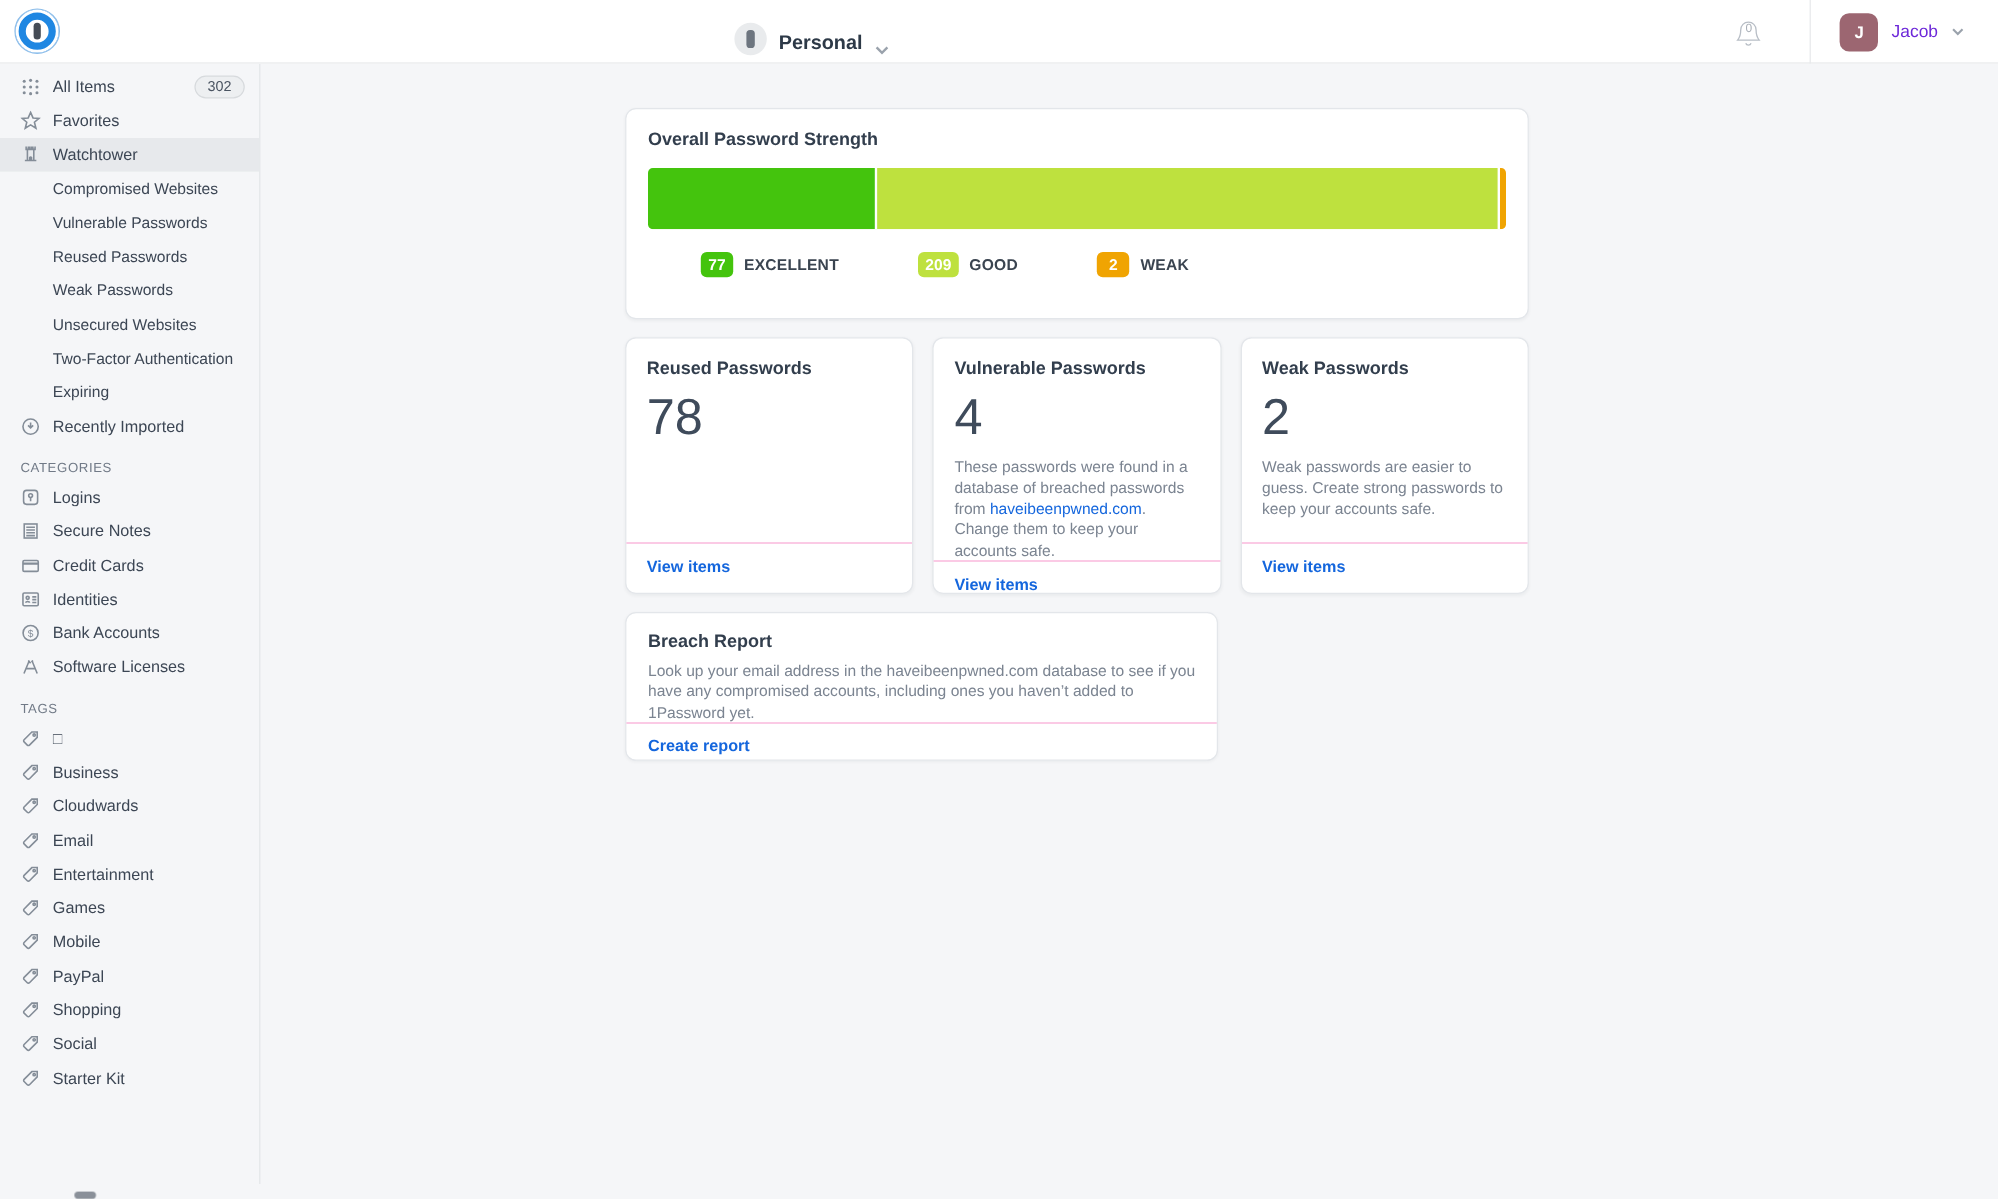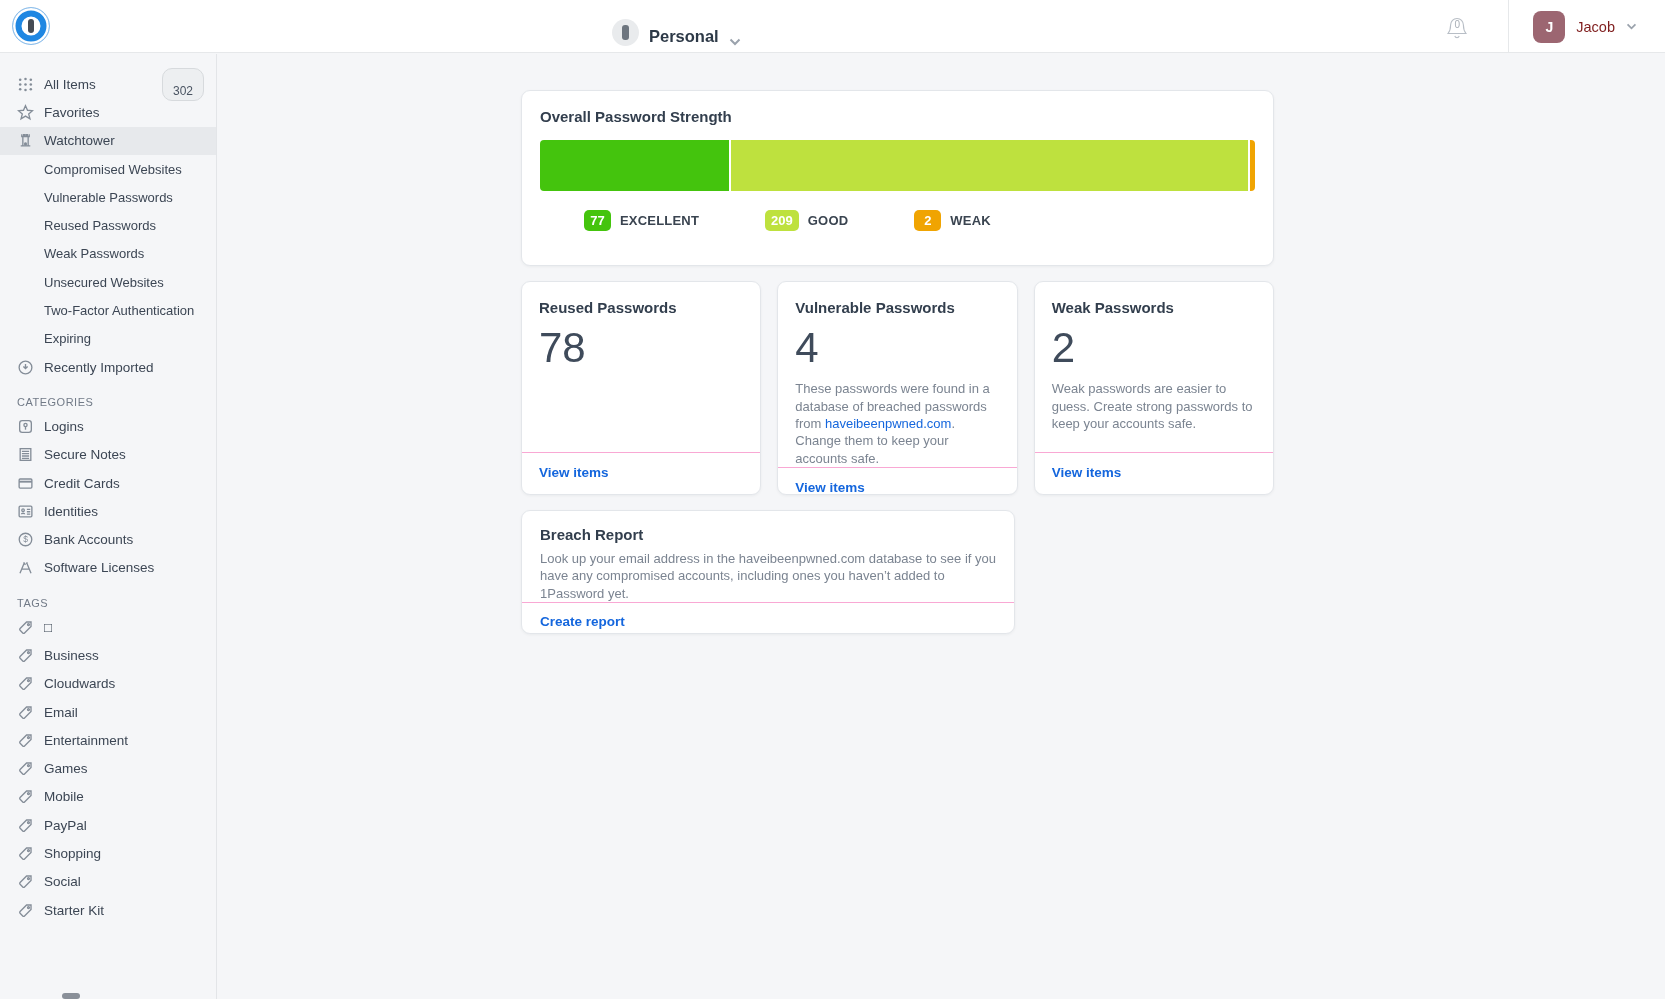--- a/index.html
+++ b/index.html
@@ -25,33 +25,33 @@
   .chev{ stroke:#9aa2ac; stroke-width:2; fill:none; }
   .topbar-right{ position:absolute; right:0; top:0; height:53px; display:flex; align-items:center; }
   .bell{ position:relative; width:34px; height:34px; margin-right:34px; cursor:pointer; }
   .bell svg{ stroke:#b8bec6; stroke-width:1.1; fill:none; }
   .bell-count{ position:absolute; left:0; right:0; top:9px; text-align:center;
     font-size:10px; color:#a7adb5; }
   .vdiv{ width:1px; height:53px; background:#e6e8ea; }
   .user-menu{ display:flex; align-items:center; gap:11px; padding:0 28px 0 24px; cursor:pointer; }
   .user-avatar{ width:32px; height:32px; border-radius:8px; background:#9c6671; color:#fff;
     display:flex; align-items:center; justify-content:center; font-size:14px; font-weight:700; }
-  .user-name{ font-size:14.5px; color:#7f1d1d; }
+  .user-name{ font-size:14.5px; color:#6d28d9; }
   
-  .sidebar{ position:fixed; top:54px; left:0; width:217px; height:945px;
+  .sidebar{ position:fixed; top:42px; left:0; width:217px; height:945px;
     background:#f5f6f8; border-right:1px solid #e3e5e8; padding-top:16px; overflow:hidden; }
   .srow{ display:flex; align-items:center; height:28.3px; padding:0 12px 0 17px;
     cursor:pointer; white-space:nowrap; }
   .srow.selected{ background:#e7e9ec; }
   .sicon{ width:17px; height:17px; margin-right:10px; flex:none;
     display:flex; align-items:center; justify-content:center; }
   .sicon svg{ stroke:#848d98; fill:none; stroke-width:1.25; }
   .slabel{ font-size:13.5px; color:#3c4654; overflow:hidden; text-overflow:ellipsis; }
   .count-badge{ margin-left:auto; background:#edeff1; border:1px solid #d7dadd;
-    border-radius:10px; padding:15px 10px 2px; font-size:12px; color:#4a5462; }
+    border-radius:10px; padding:1px 10px 2px; font-size:12px; color:#4a5462; }
   .subrow{ display:flex; align-items:center; height:28.3px; padding-left:44px;
     font-size:13px; color:#3c4654; cursor:pointer; white-space:nowrap; }
   .section-h{ margin:15px 0 4px 17px; font-size:11px; color:#717a87; letter-spacing:.5px; }
   .scroll-thumb{ position:fixed; left:62px; bottom:0; width:18px; height:6px;
     background:#8a9099; border-radius:3px; }
   
   .main{ position:fixed; top:54px; left:218px; width:1447px; height:945px; overflow:hidden; }
   .card{ background:#fff; border:1px solid #e3e6ea; border-radius:9px;
     box-shadow:0 1px 3px rgba(20,30,40,.05); }
   .card-title{ font-size:15px; font-weight:700; color:#323e4d; }

